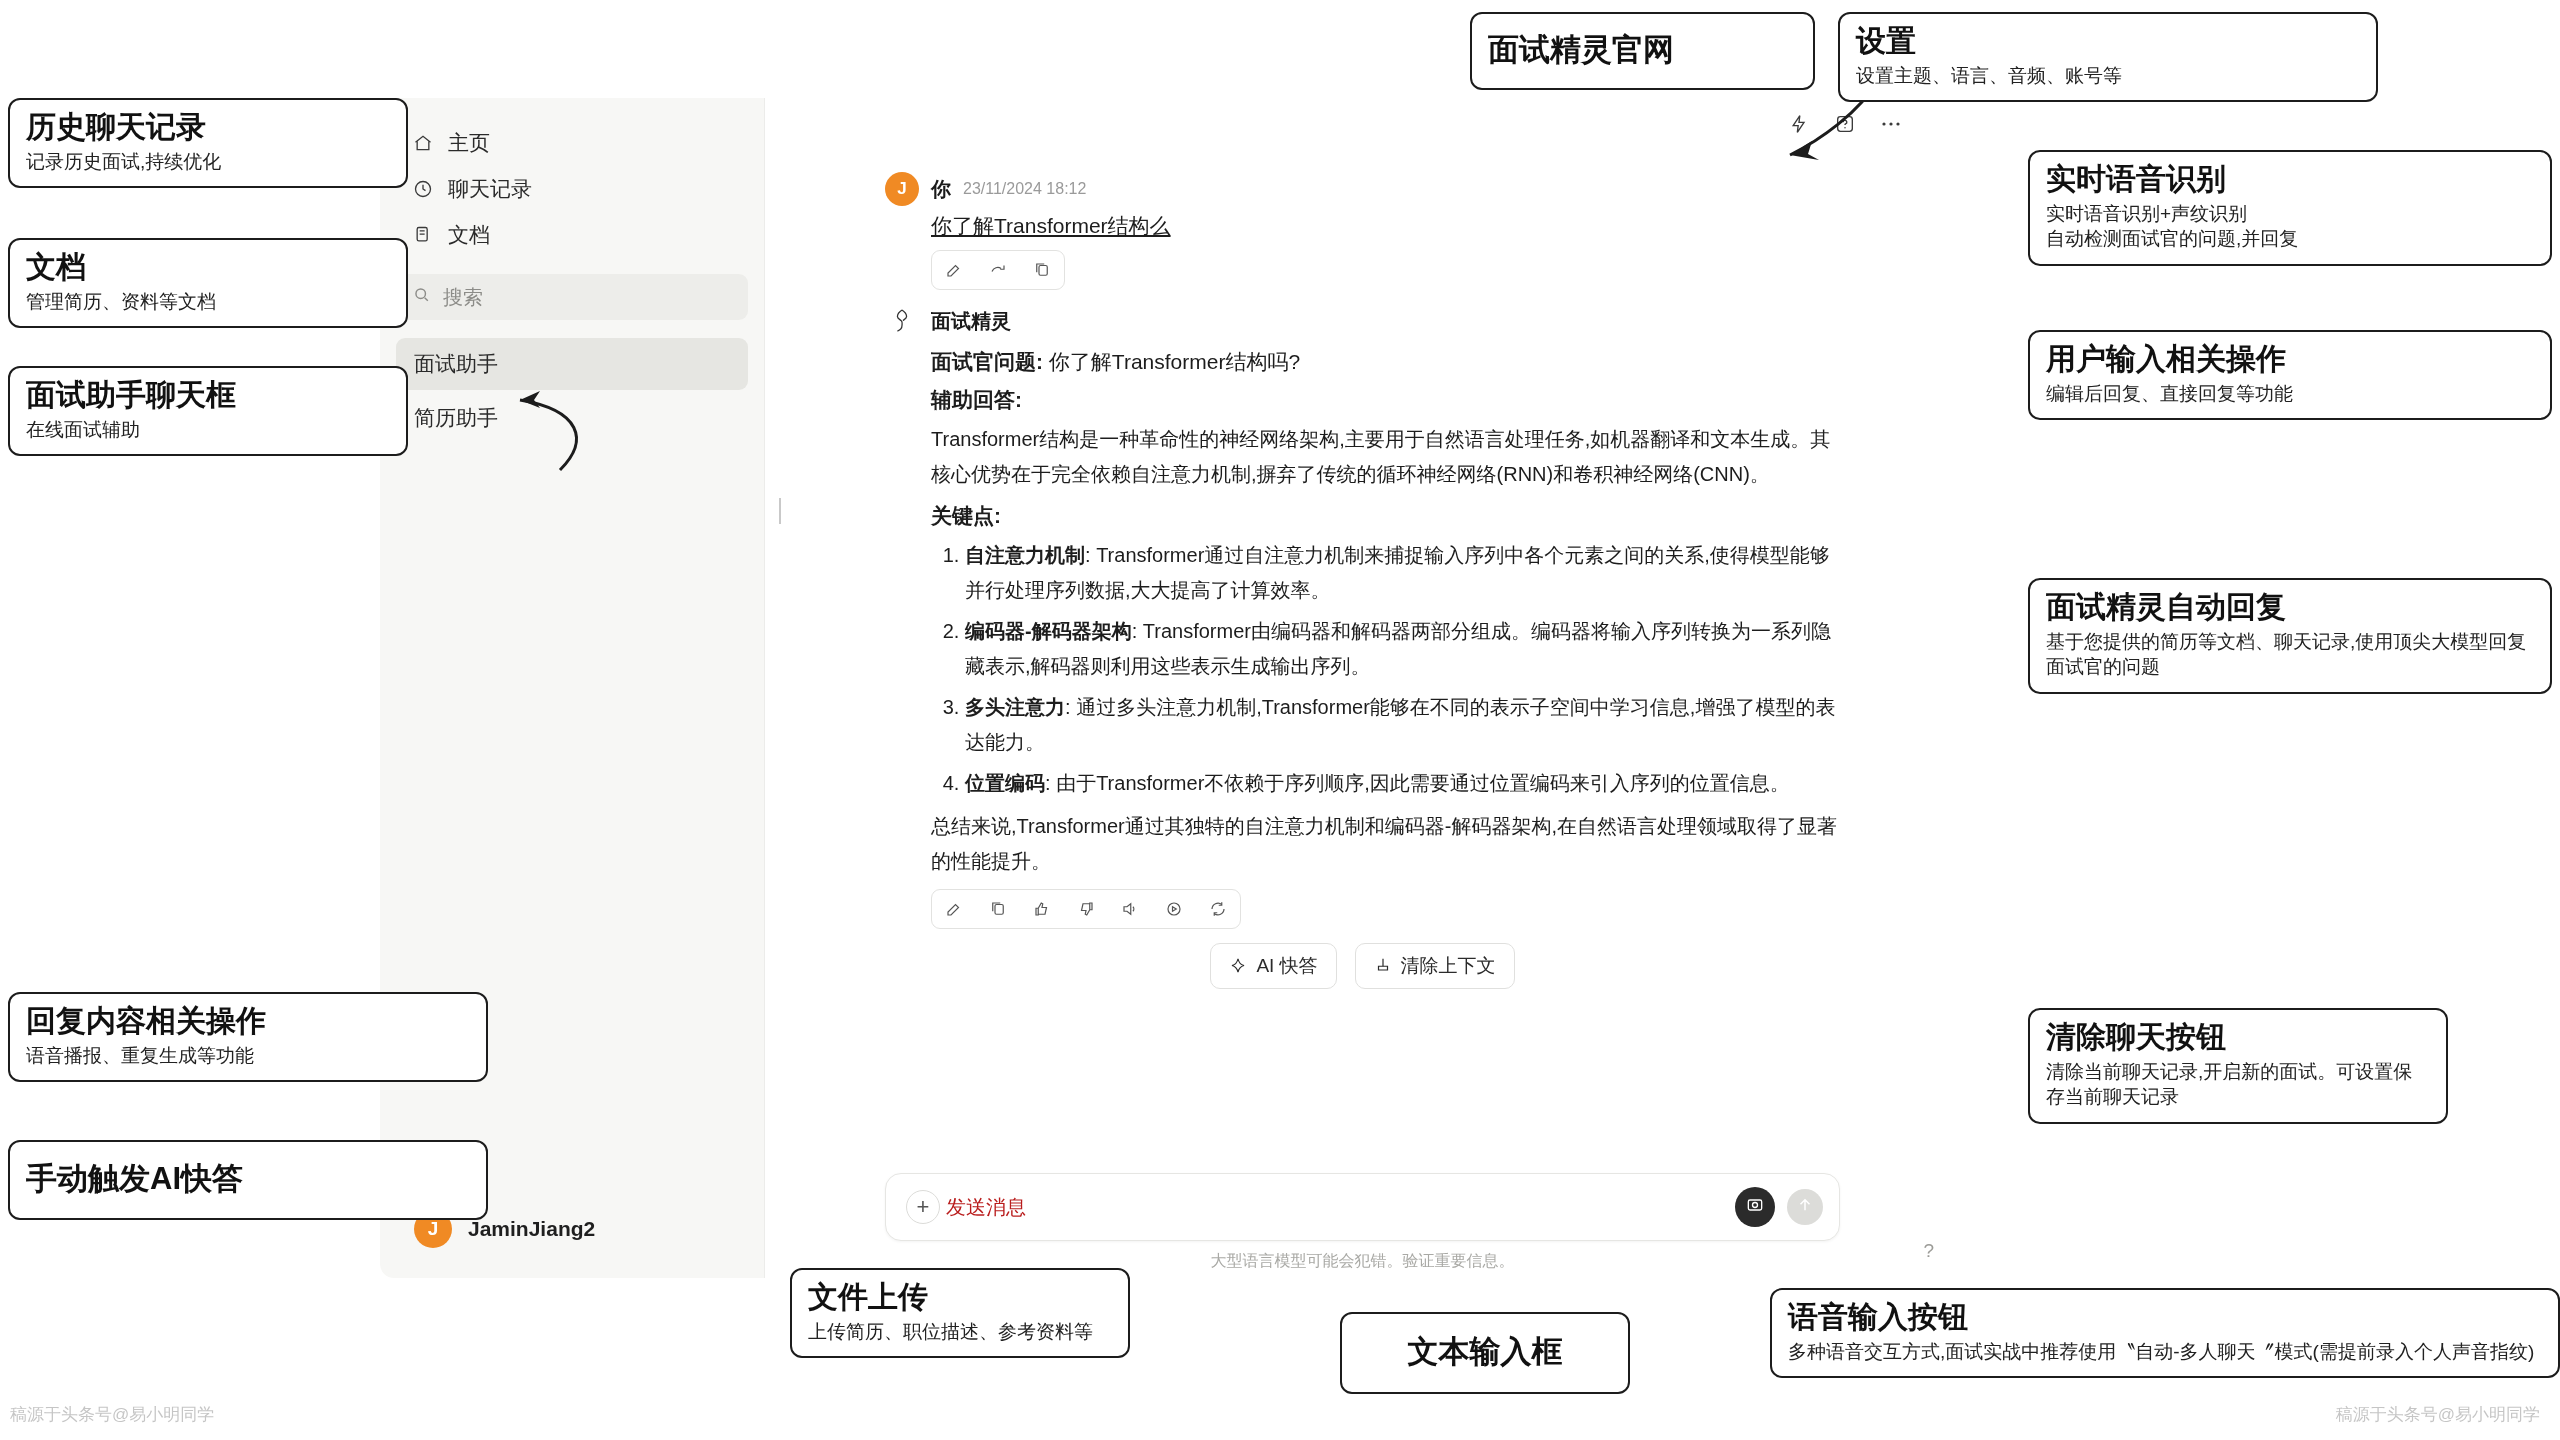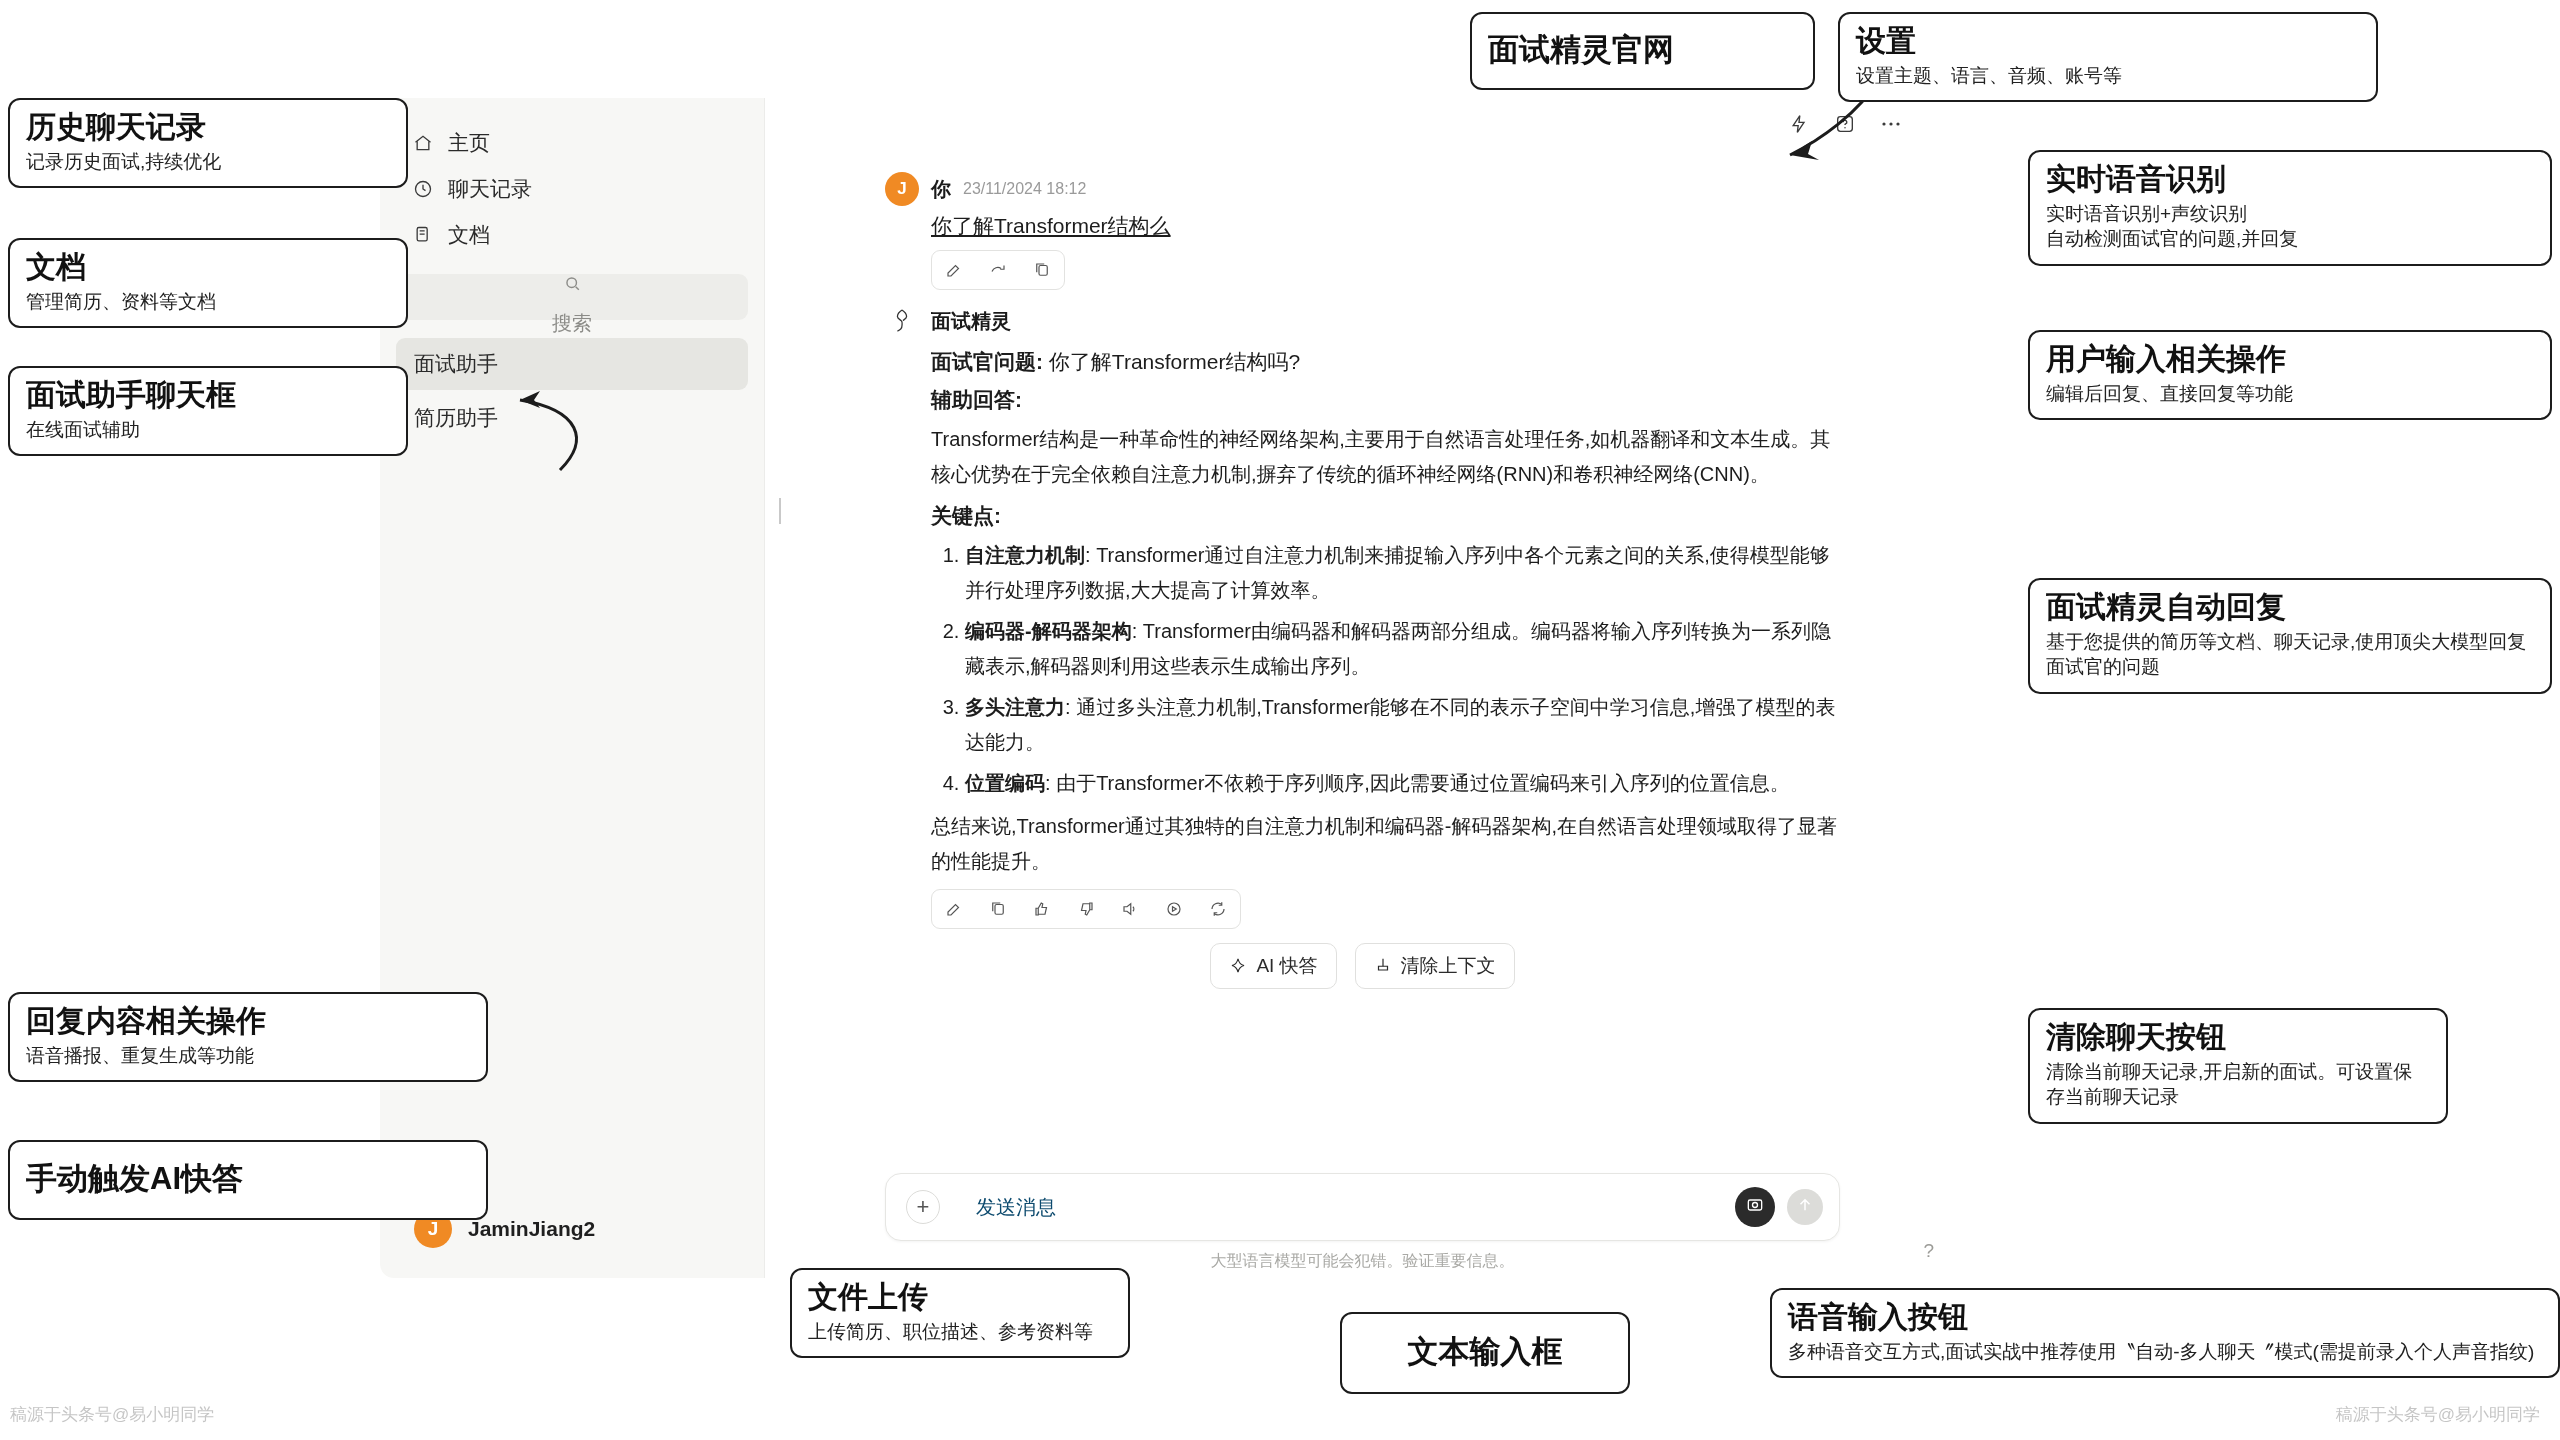--- a/index.html
+++ b/index.html
@@ -67,21 +67,20 @@
   }
   .nav-item .ico { width: 22px; height: 22px; display:inline-flex; align-items:center; justify-content:center; color:#3a3a3a;}
   .search-box {
     display: flex; align-items: center; gap: 12px;
     height: 46px; margin: 16px 16px 18px 16px;
     padding: 0 16px;
     border-radius: 9px;
     background: #ededea;
     color: #8c8c88;
     font-size: 20px;
-    flex-direction: column;
   }
   .chat-item {
     display: flex; align-items: center;
     height: 52px;
     margin: 2px 16px;
     padding: 0 18px;
     border-radius: 9px;
     font-size: 21px;
     color: #2a2a2a;
     cursor: pointer;
@@ -192,21 +191,21 @@
     display: flex; align-items: center;
     padding: 0 20px;
     box-shadow: 0 1px 3px rgba(0,0,0,.05);
   }
   .plus-btn {
     width: 34px; height: 34px; border-radius: 50%;
     border: 1px solid #dcdcd9;
     display: flex; align-items: center; justify-content: center;
     font-size: 22px; color: #555; cursor: pointer;
   }
-  #composer .ph { margin-left: 36px; font-size: 20px; color: #0c4a6e; }
+  #composer .ph { margin-left: 6px; font-size: 20px; color: #b91c1c; }
   #composer .right {
     position: absolute; right: 16px; top: 50%; transform: translateY(-50%);
     display: flex; align-items: center; gap: 12px;
   }
   .mic-btn {
     width: 40px; height: 40px; border-radius: 50%;
     background: #2b2b2b; color: #fff;
     display: flex; align-items: center; justify-content: center;
     font-size: 20px; cursor: pointer;
   }

